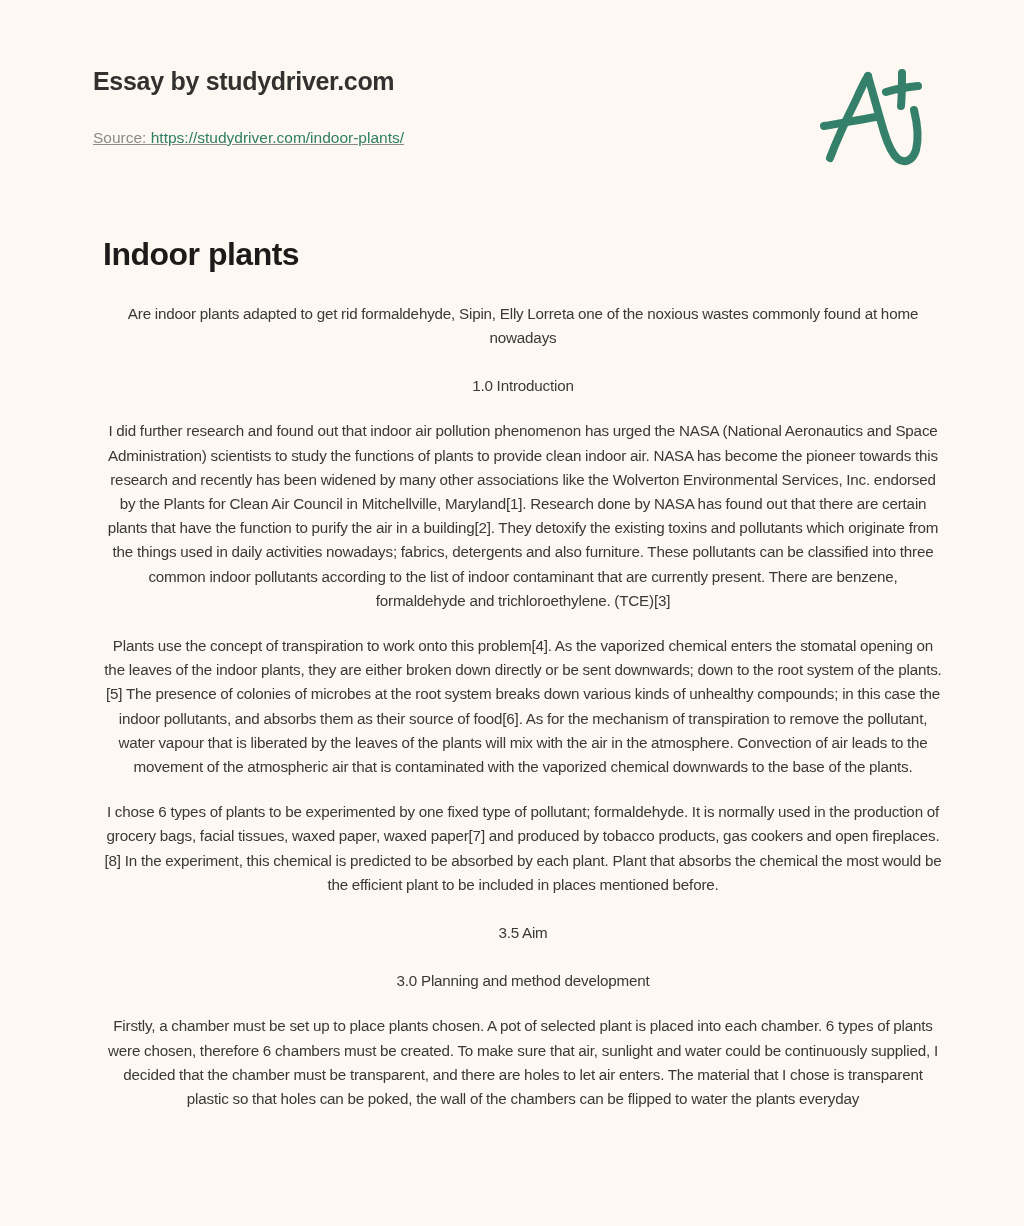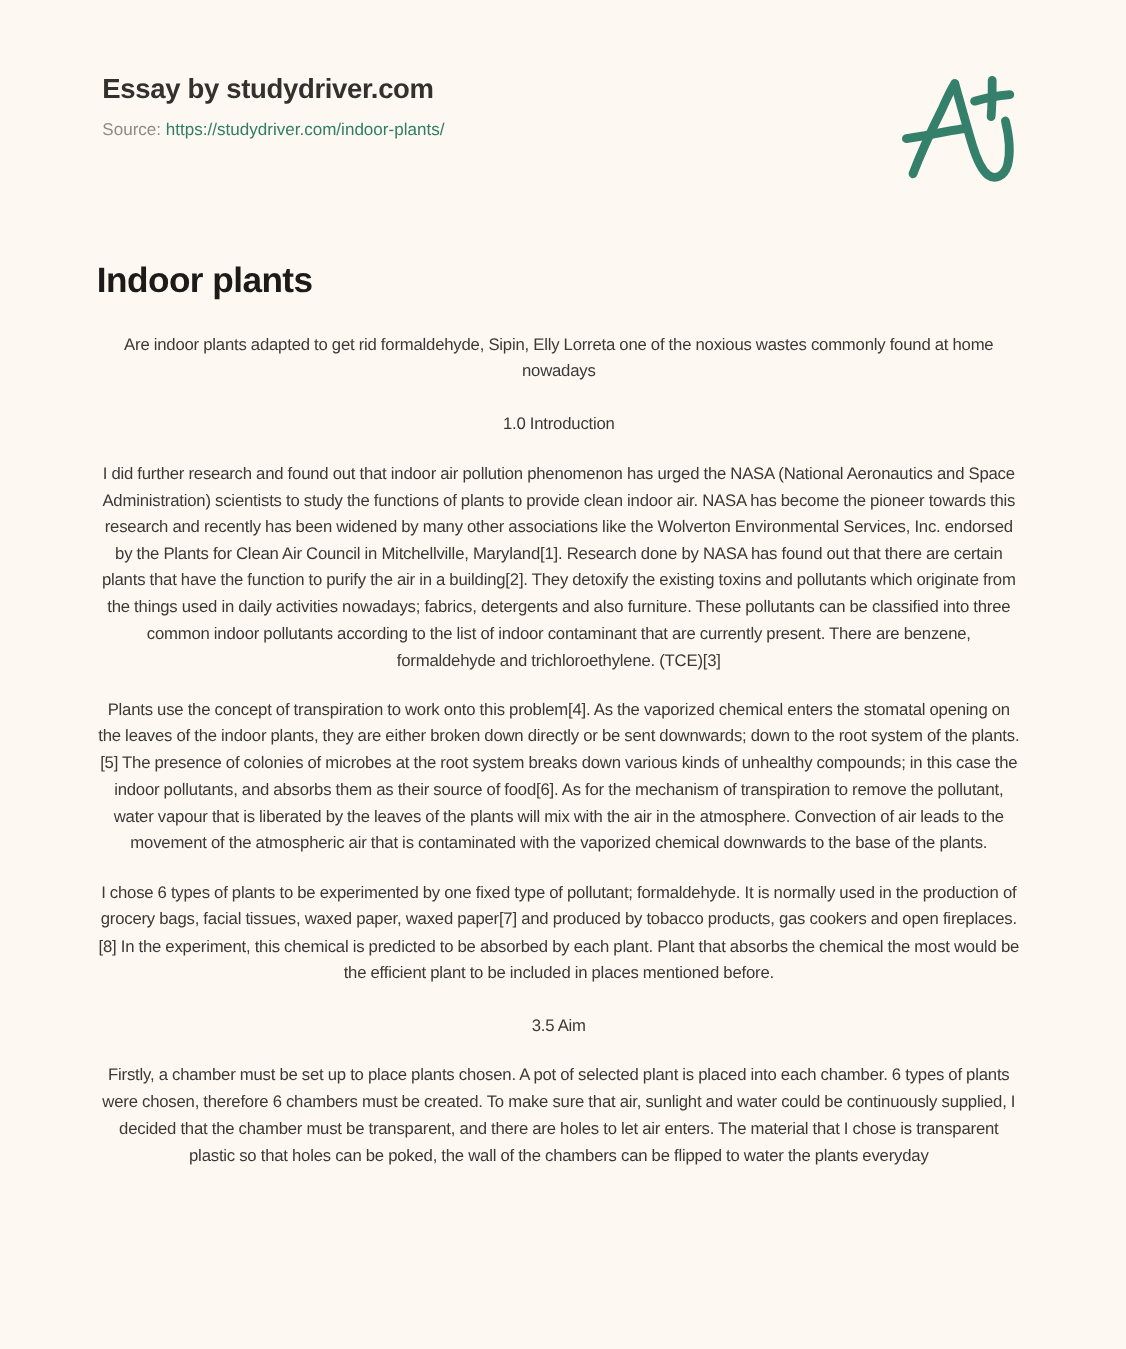--- a/index.html
+++ b/index.html
@@ -44,25 +44,26 @@
     font-size: 25px;
     font-weight: bold;
     color: #33312f;
     letter-spacing: -0.3px;
     line-height: 1.2;
     margin: 0;
     white-space: nowrap;
   }
 
   .source-line {
-    margin-top: 13px;
+    margin-top: 32px;
     font-size: 15.5px;
     line-height: 1.3;
     color: #8c8b86;
     white-space: nowrap;
+    text-decoration: underline;
   }
 
   .source-label {
     color: #8c8b86;
   }
 
   .source-url {
     color: #2e7d64;
     text-decoration: none;
   }
@@ -77,21 +78,21 @@
   }
   .logo svg {
     display: block;
     width: 120px;
     height: 110px;
   }
 
   
   .doc {
     position: absolute;
-    left: 88px;
+    left: 103px;
     top: 236px;
     width: 840px;
   }
 
   .doc-title {
     font-family: "Liberation Sans", sans-serif;
     font-size: 32px;
     font-weight: bold;
     color: #1c1b1a;
     letter-spacing: -0.5px;
@@ -166,18 +167,19 @@
 
     <p class="para">I did further research and found out that indoor air pollution phenomenon has urged the NASA (National Aeronautics and Space Administration) scientists to study the functions of plants to provide clean indoor air. NASA has become the pioneer towards this research and recently has been widened by many other associations like the Wolverton Environmental Services, Inc. endorsed by the Plants for Clean Air Council in Mitchellville, Maryland[1]. Research done by NASA has found out that there are certain plants that have the function to purify the air in a building[2]. They detoxify the existing toxins and pollutants which originate from the things used in daily activities nowadays; fabrics, detergents and also furniture. These pollutants can be classified into three common indoor pollutants according to the list of indoor contaminant that are currently present. There are benzene, formaldehyde and trichloroethylene. (TCE)[3]</p>
 
     <p class="para">Plants use the concept of transpiration to work onto this problem[4]. As the vaporized chemical enters the stomatal opening on the leaves of the indoor plants, they are either broken down directly or be sent downwards; down to the root system of the plants.[5] The presence of colonies of microbes at the root system breaks down various kinds of unhealthy compounds; in this case the indoor pollutants, and absorbs them as their source of food[6]. As for the mechanism of transpiration to remove the pollutant, water vapour that is liberated by the leaves of the plants will mix with the air in the atmosphere. Convection of air leads to the movement of the atmospheric air that is contaminated with the vaporized chemical downwards to the base of the plants.</p>
 
     <p class="para">I chose 6 types of plants to be experimented by one fixed type of pollutant; formaldehyde. It is normally used in the production of grocery bags, facial tissues, waxed paper, waxed paper[7] and produced by tobacco products, gas cookers and open fireplaces.[8] In the experiment, this chemical is predicted to be absorbed by each plant. Plant that absorbs the chemical the most would be the efficient plant to be included in places mentioned before.</p>
 
     <p class="para heading-para">3.5 Aim</p>
 
 
+    <p class="para heading-para">3.0 Planning and method development</p>
 
     <p class="para">Firstly, a chamber must be set up to place plants chosen. A pot of selected plant is placed into each chamber. 6 types of plants were chosen, therefore 6 chambers must be created. To make sure that air, sunlight and water could be continuously supplied, I decided that the chamber must be transparent, and there are holes to let air enters. The material that I chose is transparent plastic so that holes can be poked, the wall of the chambers can be flipped to water the plants everyday</p>
 
   </div>
 
 </div>
 
 </body></html>

